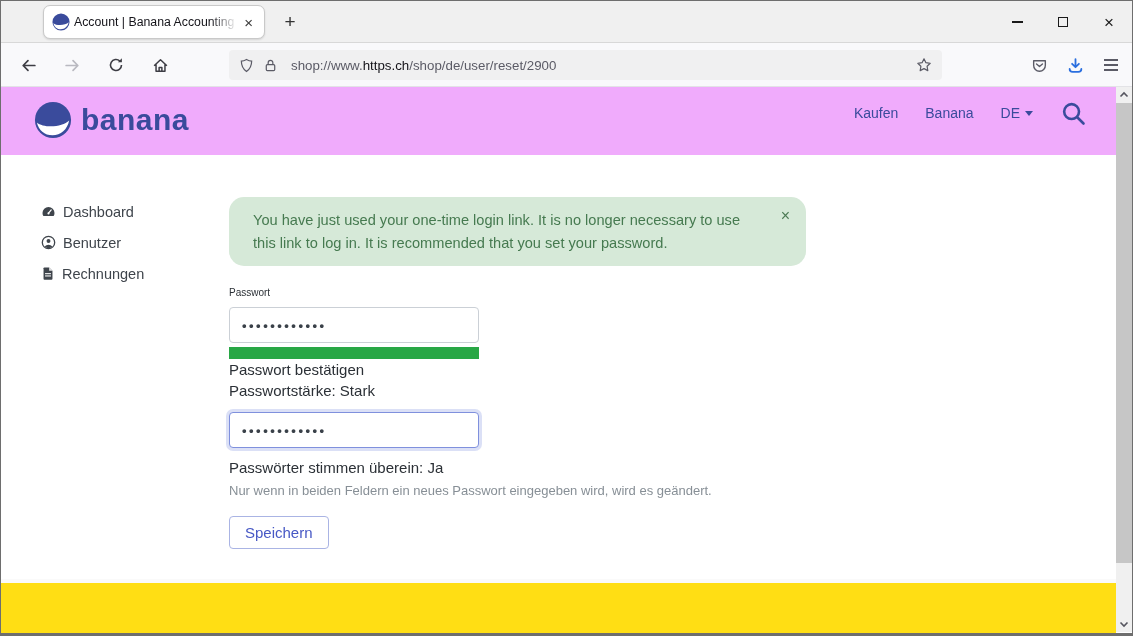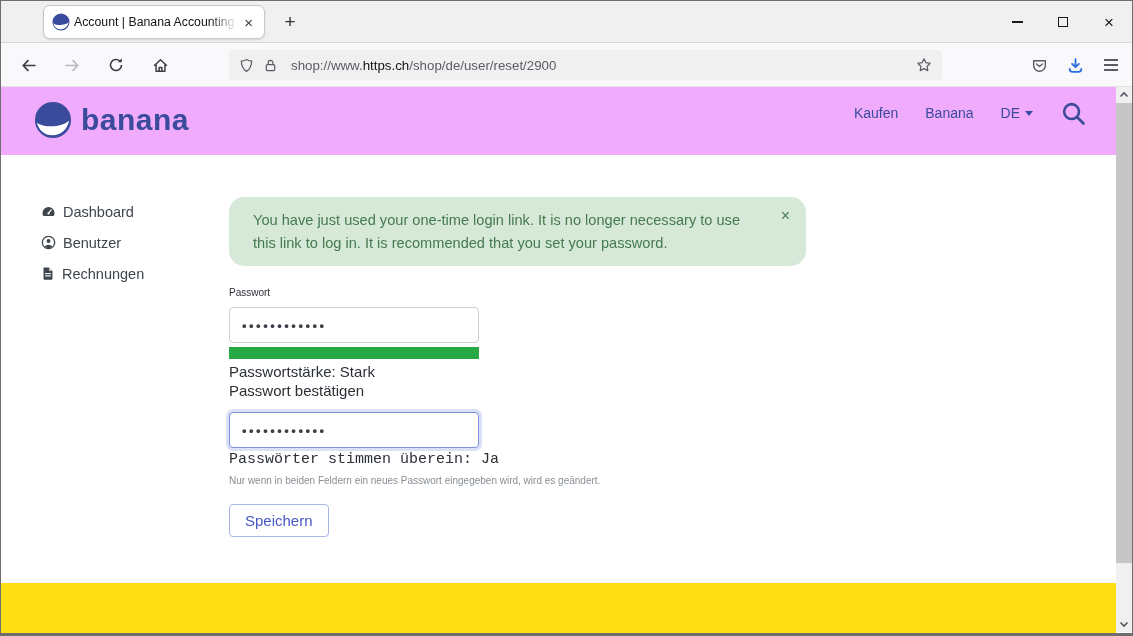--- a/index.html
+++ b/index.html
@@ -48,21 +48,21 @@
   .side-item .sicon{display:flex;align-items:center;color:#3f454c;}
 
   .maincol{position:absolute;left:228px;top:42px;width:577px;}
   .alert{background:#d6e9d8;border-radius:15px;padding:12px 24px;color:#467a50;font-size:14.6px;line-height:1.55;position:relative;box-sizing:border-box;padding-right:46px;}
   .alert-close{position:absolute;right:16px;top:11px;color:#4c7a54;font-size:16px;line-height:1;cursor:pointer;}
   .flabel{margin-top:21px;font-size:10px;color:#2b3036;}
   .pwinput{display:block;width:250px;height:36px;box-sizing:border-box;border:1px solid #cbd0d6;border-radius:4px;margin-top:9px;padding:0 12px;font-size:13px;font-weight:bold;letter-spacing:2.5px;color:#3a4149;background:#fff;font-family:"Liberation Sans",sans-serif;outline:none;}
   .pwinput.focused{border:1px solid #7f90dd;box-shadow:0 0 0 3px rgba(127,144,221,.28);}
   .strengthbar{width:250px;height:12px;background:#28a745;margin-top:4px;}
   .ftext{font-size:15px;color:#2b3036;margin-top:4px;}
-  .helper{font-size:10px;color:#878f96;margin-top:7px;}
+  .helper{font-size:13px;color:#878f96;margin-top:7px;}
   .savebtn{margin-top:18px;background:#fff;color:#4758c5;border:1px solid #aab4e4;border-radius:4px;font-size:15px;padding:7px 15px;font-family:"Liberation Sans",sans-serif;cursor:pointer;}
 
   .sitefooter{position:absolute;left:0;top:492px;width:calc(100% - 16px);height:53px;background:#ffde14;border-top:4px solid #fafafa;box-sizing:content-box;}
 
   
   .scrollbar{position:absolute;right:0;top:0;width:16px;height:545px;background:#f0f0f0;}
   .sb-arrow{position:absolute;left:0;width:16px;height:16px;display:flex;align-items:center;justify-content:center;color:#55555f;}
   .sb-up{top:0;} .sb-down{bottom:0;}
   .sb-thumb{position:absolute;left:0;top:16px;width:16px;height:460px;background:#c6c6c6;}
 </style>
@@ -225,25 +225,25 @@
 
       <div class="maincol">
         <div class="alert">
           <span>You have just used your one-time login link. It is no longer necessary to use this link to log in. It is recommended that you set your password.</span>
           <span class="alert-close">×</span>
         </div>
 
         <div class="flabel">Passwort</div>
         <input class="pwinput" type="text" value="••••••••••••" style="">
         <div class="strengthbar"></div>
+        <div class="ftext" style="margin-top:2px;">Passwort bestätigen</div>
+
         <div class="ftext">Passwortstärke: Stark</div>
-
-        <div class="ftext" style="margin-top:2px;">Passwort bestätigen</div>
         <input class="pwinput focused" type="text" style="margin-top: 13px;" value="••••••••••••">
-        <div class="ftext" style="margin-top:3px;font-family:Liberation Mono, monospace;">Passwörter stimmen überein: Ja</div>
+        <div class="ftext" style="margin-top:11px;">Passwörter stimmen überein: Ja</div>
         <div class="helper">Nur wenn in beiden Feldern ein neues Passwort eingegeben wird, wird es geändert.</div>
 
         <button class="savebtn">Speichern</button>
       </div>
 
     </div>
 
     <div class="sitefooter"></div>
 
     <div class="scrollbar">

